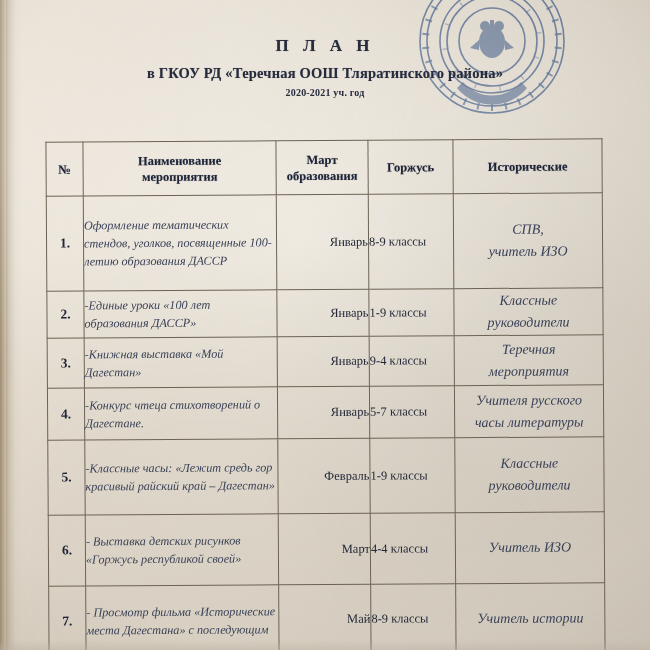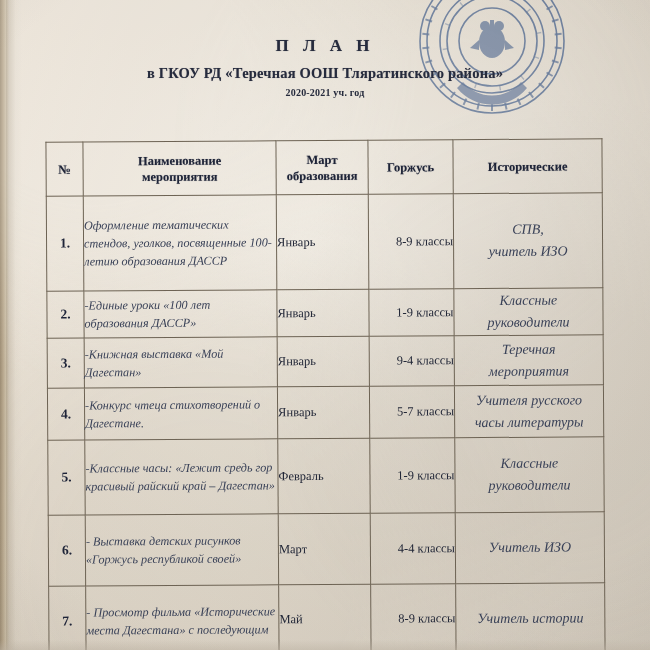--- a/index.html
+++ b/index.html
@@ -149,26 +149,26 @@
   }
   td.c-name {
     font-style: italic;
     font-size: 12.2px;
     line-height: 18px;
     color: #3a4258;
     padding: 5px 6px 5px 9px;
     text-align: left;
   }
   td.c-date {
-    text-align: left;
+    text-align: right;
     font-size: 12.5px;
     color: #232838;
   }
   td.c-class {
-    text-align: right;
+    text-align: left;
     font-size: 12.5px;
     color: #232838;
   }
   td.c-resp {
     text-align: center;
     font-style: italic;
     font-size: 14px;
     line-height: 22px;
     color: #3a4258;
     padding: 3px 4px;

